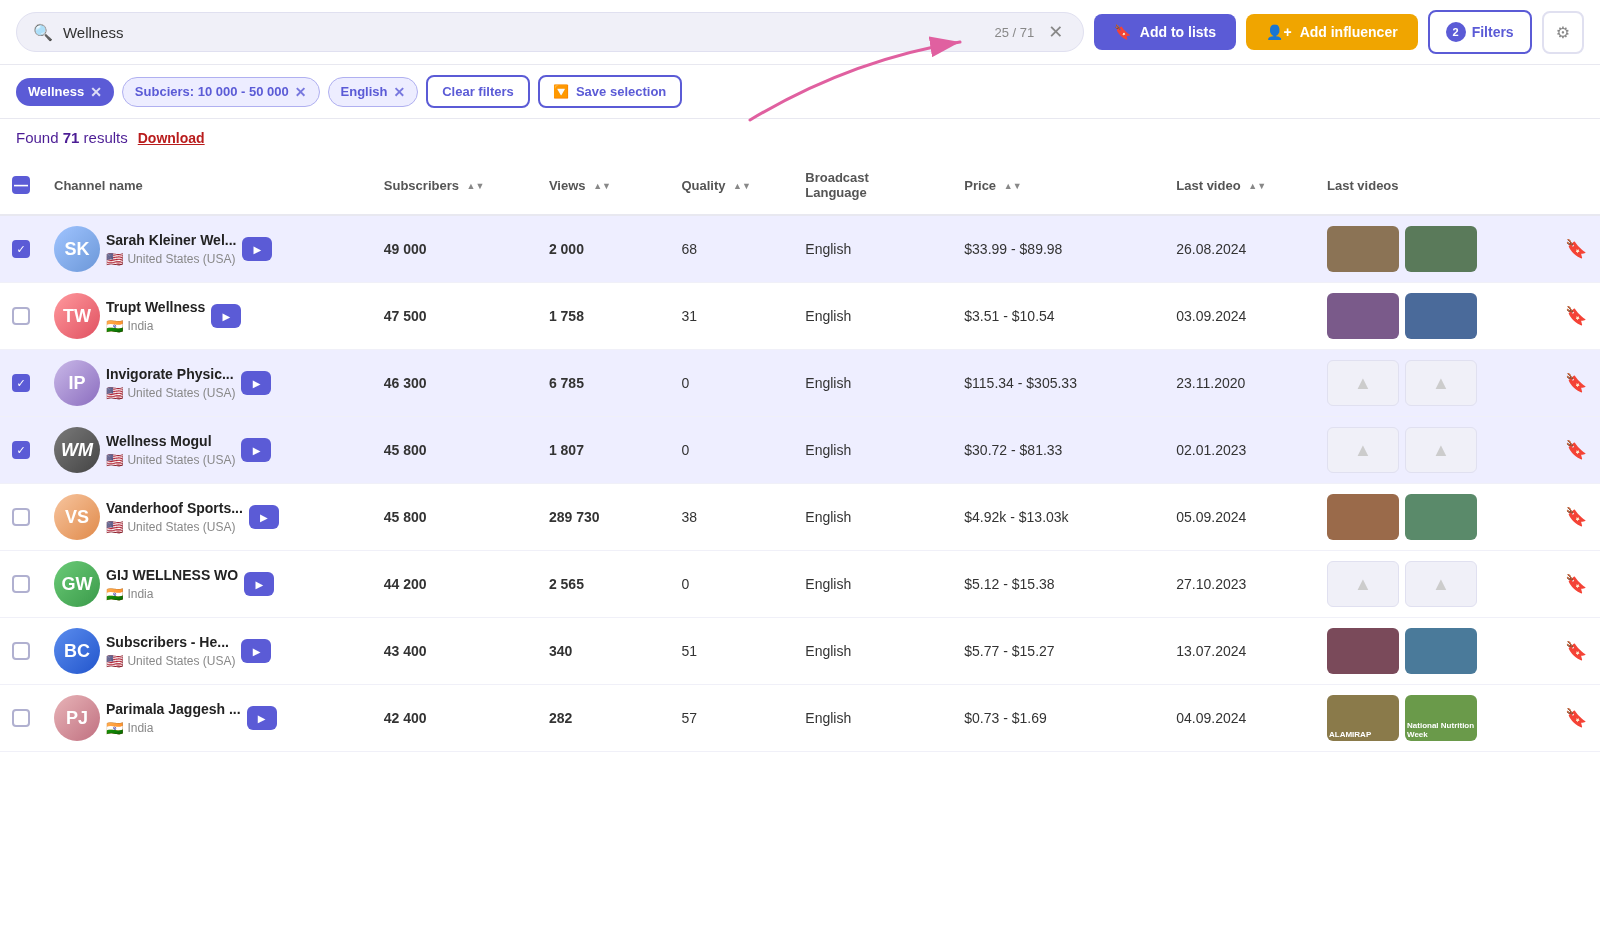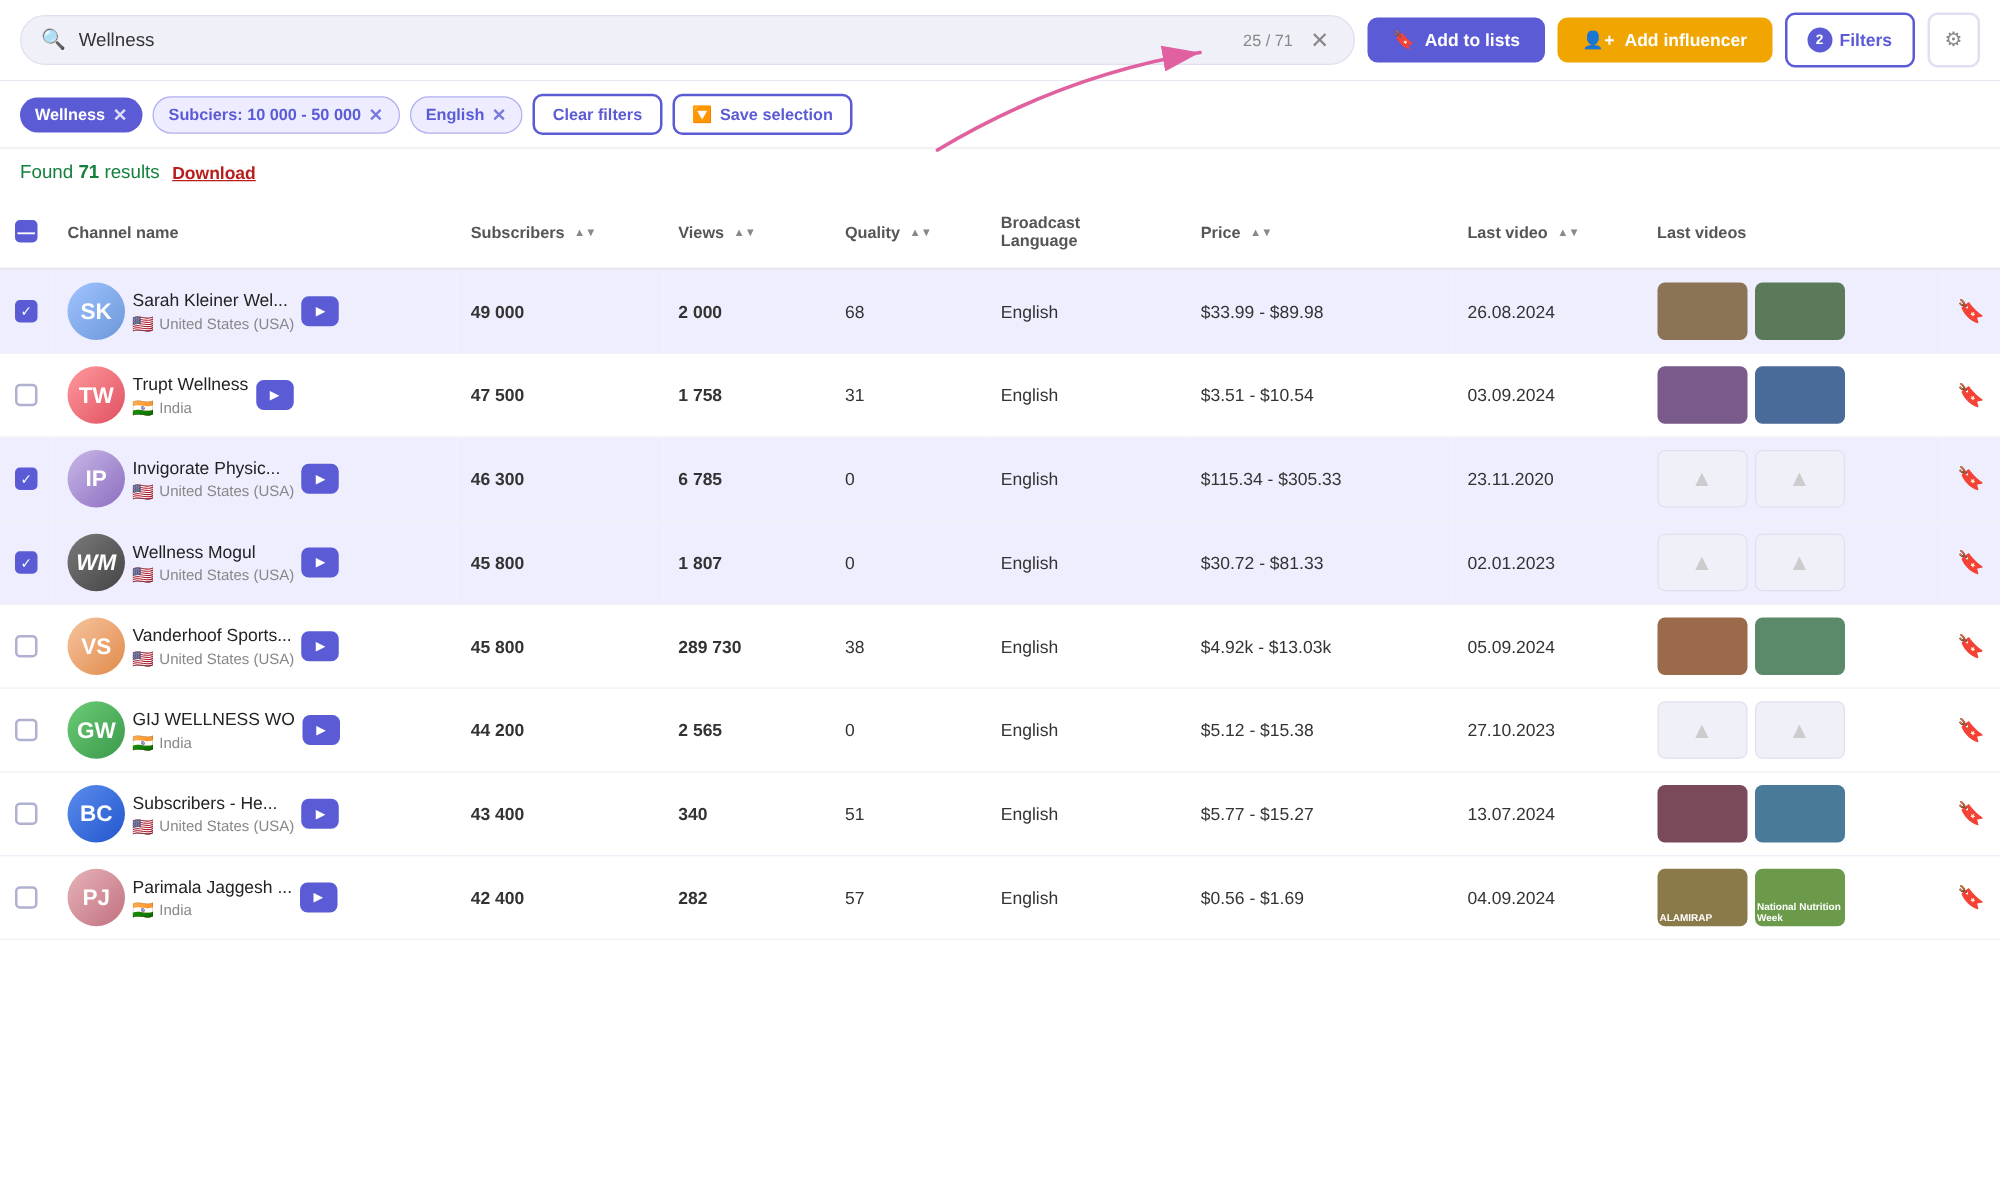--- a/index.html
+++ b/index.html
@@ -24,21 +24,21 @@
     .filters-row { display: flex; align-items: center; padding: 10px 16px; gap: 8px; background: #fff; flex-wrap: wrap; border-bottom: 1px solid #e8e8f0; }
     .filter-tag { display: flex; align-items: center; gap: 6px; padding: 6px 12px; border-radius: 20px; font-size: 13px; font-weight: 600; }
     .filter-tag.purple { background: #5b5bd6; color: #fff; }
     .filter-tag.purple-outline { background: #ededff; color: #5b5bd6; border: 1px solid #b0b0f0; }
     .filter-tag .remove { cursor: pointer; font-size: 14px; opacity: 0.8; }
     .btn-clear-filters { background: #fff; color: #5b5bd6; border: 2px solid #5b5bd6; border-radius: 8px; padding: 7px 14px; cursor: pointer; font-size: 13px; font-weight: 600; }
     .btn-save-selection { background: #fff; color: #5b5bd6; border: 2px solid #5b5bd6; border-radius: 8px; padding: 7px 14px; cursor: pointer; font-size: 13px; font-weight: 600; display: flex; align-items: center; gap: 6px; }
 
     
     .results-row { display: flex; align-items: center; padding: 10px 16px; gap: 10px; background: #fff; }
-    .results-text { font-size: 15px; color: #15803d; font-weight: 500; }
+    .results-text { font-size: 15px; color: #4c1d95; font-weight: 500; }
     .results-text strong { font-weight: 700; }
     .btn-download { background: none; border: none; color: #b91c1c; font-size: 14px; font-weight: 600; cursor: pointer; text-decoration: underline; }
 
     
     .table-wrapper { padding: 0; background: #fff; }
     table { width: 100%; border-collapse: collapse; }
     thead tr { background: #fff; border-bottom: 2px solid #e8e8f0; }
     th { padding: 14px 12px; text-align: left; font-size: 13px; font-weight: 600; color: #555; white-space: nowrap; }
     th.sortable { cursor: pointer; }
     th .sort-arrows { display: inline-flex; flex-direction: column; margin-left: 4px; font-size: 9px; color: #888; vertical-align: middle; }
@@ -61,21 +61,21 @@
     
     .cb { width: 18px; height: 18px; border: 2px solid #b0b0d0; border-radius: 4px; cursor: pointer; appearance: none; -webkit-appearance: none; background: #fff; position: relative; display: flex; align-items: center; justify-content: center; }
     .cb:checked { background: #5b5bd6; border-color: #5b5bd6; }
     .cb:checked::after { content: '✓'; color: #fff; font-size: 11px; position: absolute; }
     .cb-minus { width: 18px; height: 18px; background: #5b5bd6; border: 2px solid #5b5bd6; border-radius: 4px; cursor: pointer; display: flex; align-items: center; justify-content: center; color: #fff; font-size: 14px; font-weight: 700; }
 
     
     .channel-cell { display: flex; align-items: center; gap: 6px; }
     .avatar { width: 46px; height: 46px; border-radius: 50%; object-fit: cover; background: #ccc; overflow: hidden; flex-shrink: 0; display: flex; align-items: center; justify-content: center; font-size: 18px; font-weight: 700; color: #fff; }
     .channel-info { display: flex; flex-direction: column; gap: 3px; }
-    .channel-name { font-weight: 400; font-size: 14px; color: #222; }
+    .channel-name { font-weight: 700; font-size: 14px; color: #222; }
     .channel-country { display: flex; align-items: center; gap: 4px; font-size: 12px; color: #888; }
     .flag { font-size: 14px; }
     .play-btn { background: #5b5bd6; color: #fff; border: none; border-radius: 6px; width: 30px; height: 24px; cursor: pointer; display: flex; align-items: center; justify-content: center; flex-shrink: 0; }
     .play-btn::after { content: '▶'; font-size: 10px; }
 
     
     .thumbs { display: flex; gap: 6px; }
     .thumb { width: 72px; height: 46px; border-radius: 6px; background: #888; overflow: hidden; flex-shrink: 0; }
     .thumb-placeholder { width: 72px; height: 46px; border-radius: 6px; background: #f0f0f8; border: 1px solid #e0e0f0; display: flex; align-items: center; justify-content: center; color: #ccc; font-size: 18px; }
 
@@ -436,21 +436,21 @@
           India
         </span>
       </div>
       <button class="play-btn"></button>
     </div>
   </td>
             <td class="subs-col"><span class="num">42 400</span></td>
             <td class="views-col"><span class="num">282</span></td>
             <td class="quality-col">57</td>
             <td class="lang-col">English</td>
-            <td class="price-col">$0.56 - $1.69</td>
+            <td class="price-col">$0.73 - $1.69</td>
             <td class="last-video-col">04.09.2024</td>
             <td class="last-videos-col">
       <div class="thumbs">
         <div class="thumb tc-9" style="display:flex;align-items:flex-end;">
                   <span style="font-size:8px;color:#fff;font-weight:700;padding:2px;">ALAMIRAP</span>
                 </div>
         <div class="thumb tc-10" style="display:flex;align-items:flex-end;">
                   <span style="font-size:8px;color:#fff;font-weight:700;padding:2px;">National Nutrition Week</span>
                 </div>
       </div>

